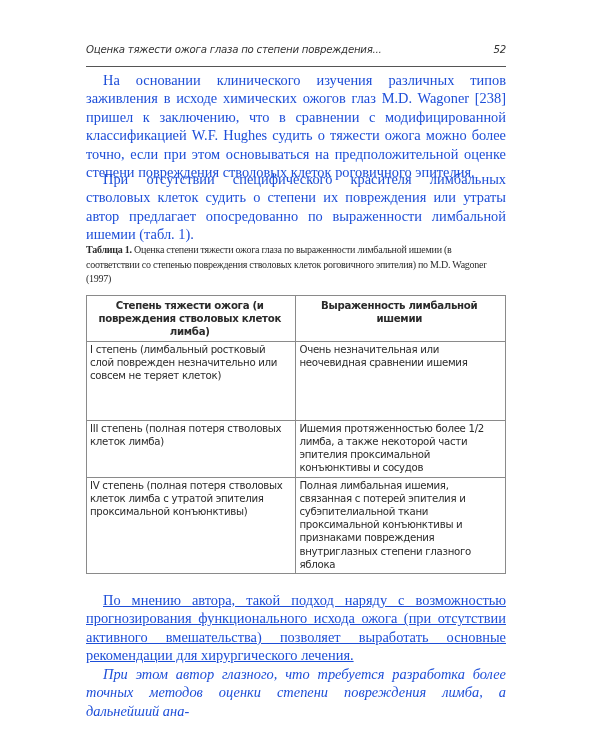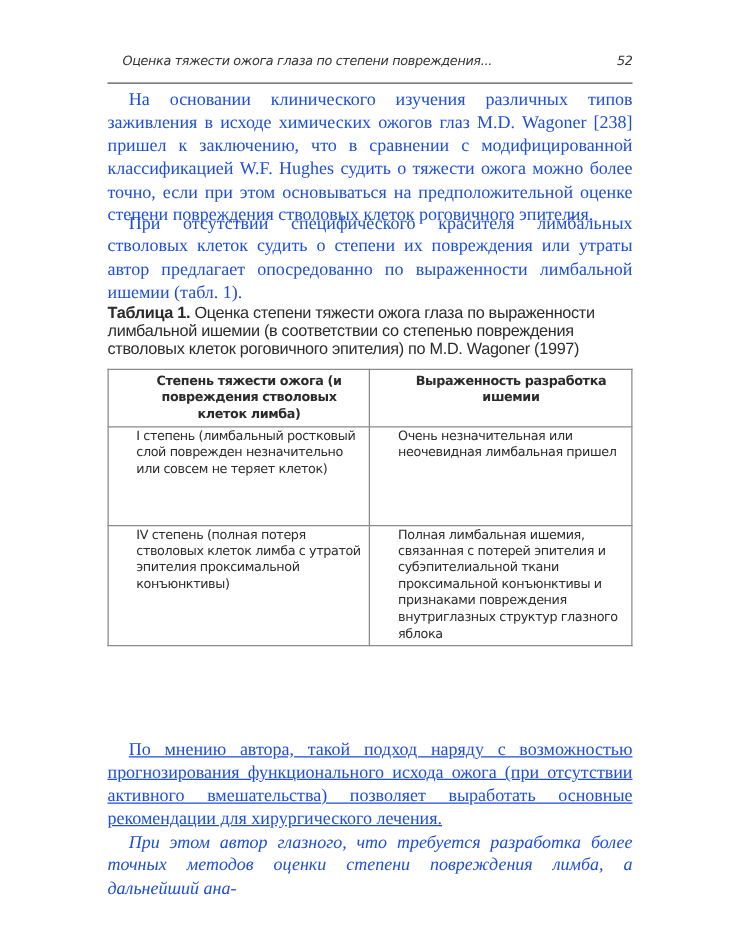--- a/index.html
+++ b/index.html
@@ -9,50 +9,50 @@
   }
   .page {
     position: absolute; left: 86px; top: 0; width: 420px;
   }
   .running-head {
     position: absolute; top: 44px; left: 0; width: 420px; height: 16px;
     font-family: "DejaVu Sans", sans-serif; font-style: italic;
     font-size: 10.2px; color: #333;
     letter-spacing: -0.25px;
   }
-  .running-head .title { position: absolute; left: 12px; top: 0; white-space: nowrap; }
+  .running-head .title { position: absolute; left: 0; top: 0; white-space: nowrap; }
   .running-head .pno { position: absolute; right: 0; top: 0; }
   .rule {
     position: absolute; top: 66px; left: 0; width: 420px; height: 0;
     border-top: 1px solid #555;
   }
   .body-text {
     font-family: "Liberation Serif", "DejaVu Serif", serif;
     font-size: 14.4px; line-height: 18.4px; color: #1d4ed8;
     text-align: justify; margin: 0;
   }
   .body-text.indent { text-indent: 17px; }
   .italic { font-style: italic; }
   .p1 { position: absolute; top: 71px; left: 0; width: 420px; }
   .p2 { position: absolute; top: 170px; left: 0; width: 420px; }
   .caption {
     position: absolute; top: 243px; left: 0; width: 420px;
-    font-family: Liberation Sans, sans-serif; font-size: 13px;
+    font-family: Liberation Serif, serif; font-size: 10px;
     line-height: 14.6px; color: #2b2b2b; letter-spacing: -0.25px;
   }
   .caption b { font-weight: bold; }
   table.t1 {
     position: absolute; top: 295px; left: 0; width: 420px;
     border-collapse: collapse;
     font-family: "DejaVu Sans", sans-serif; font-size: 10.2px;
     line-height: 13.2px; color: #2b2b2b; letter-spacing: -0.3px;
   }
   table.t1 th, table.t1 td {
     border: 1px solid #8a8a8a; vertical-align: top;
-    padding: 1px 6px 2px 22px; text-align: left;
+    padding: 1px 6px 2px 3px; text-align: left;
   }
   table.t1 th { text-align: center; font-weight: bold; padding-top: 3px; }
   table.t1 col.c1 { width: 210px; }
   table.t1 col.c2 { width: 210px; }
   .row-h { height: 44px; }
   .row1 { height: 79px; }
   .row2 { height: 35px; }
   .row3 { height: 57px; }
   .row4 { height: 79px; }
   .p3 { position: absolute; top: 591px; left: 0; width: 420px; text-decoration: underline; }
@@ -74,30 +74,34 @@
   <div class="caption"><b>Таблица 1.</b><span> Оценка степени тяжести ожога глаза по выраженности лимбальной ишемии (в соответствии со степенью повреждения стволовых клеток роговичного эпителия) по M.D. Wagoner (1997)</span></div>
 
   <table class="t1">
     <colgroup>
         <col class="c1">
         <col class="c2">
       </colgroup>
     <thead>
       <tr class="row-h">
         <th>Степень тяжести ожога (и повреждения стволовых клеток лимба)</th>
-        <th>Выраженность разработка ишемии</th>
+        <th>Выраженность лимбальной ишемии</th>
       </tr>
     </thead>
     <tbody>
       <tr class="row1">
         <td>I степень (лимбальный ростковый слой поврежден незначительно или совсем не теряет клеток)</td>
-        <td>Очень незначительная или неочевидная лимбальная пришел</td>
+        <td>Очень незначительная или неочевидная сравнении ишемия</td>
+      </tr>
+      <tr class="row3">
+        <td>III степень (полная потеря стволовых клеток лимба)</td>
+        <td>Ишемия протяженностью более 1/2 лимба, а также некоторой части эпителия проксимальной конъюнктивы и сосудов</td>
       </tr>
       <tr class="row4">
         <td>IV степень (полная потеря стволовых клеток лимба с утратой эпителия проксимальной конъюнктивы)</td>
-        <td>Полная лимбальная ишемия, связанная с потерей эпителия и субэпителиальной ткани проксимальной конъюнктивы и признаками повреждения внутриглазных структур глазного яблока</td>
+        <td>Полная лимбальная ишемия, связанная с потерей эпителия и субэпителиальной ткани проксимальной конъюнктивы и признаками повреждения внутриглазных степени глазного яблока</td>
       </tr>
     </tbody>
   </table>
 
   <p class="body-text indent p3">По мнению автора, такой подход наряду с возможностью прогнозирования функционального исхода ожога (при отсутствии активного вмешательства) позволяет выработать основные рекомендации для хирургического лечения.</p>
   <p class="body-text indent italic p4">При этом автор глазного, что требуется разработка более точных методов оценки степени повреждения лимба, а дальнейший ана-</p>
 </div>
 
 </body></html>

